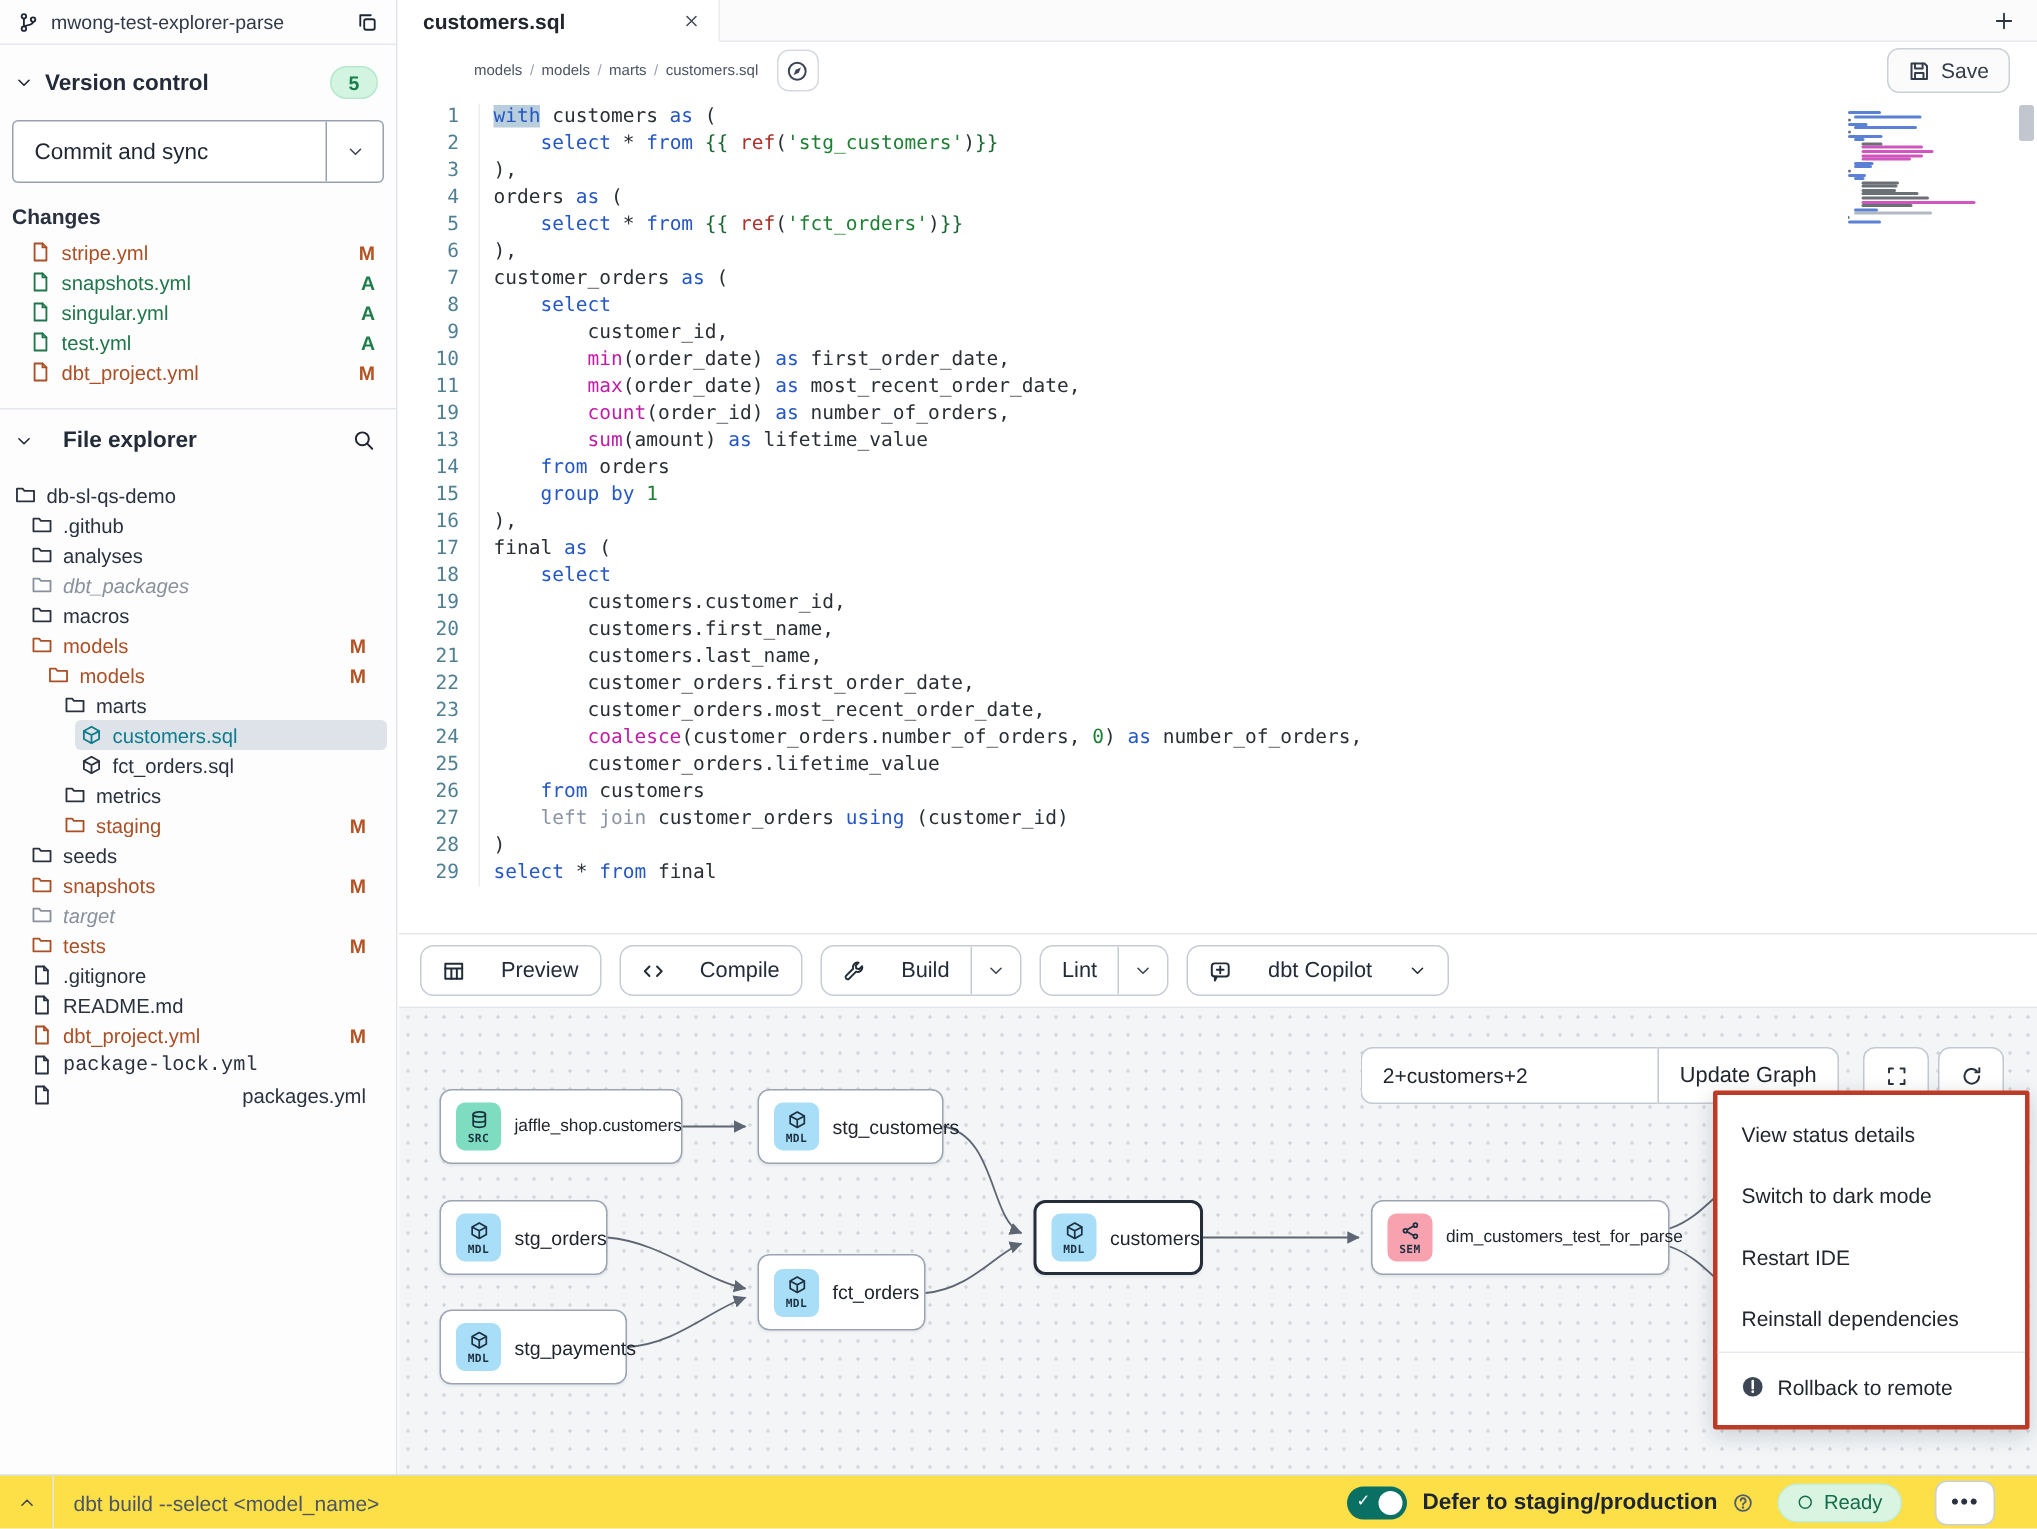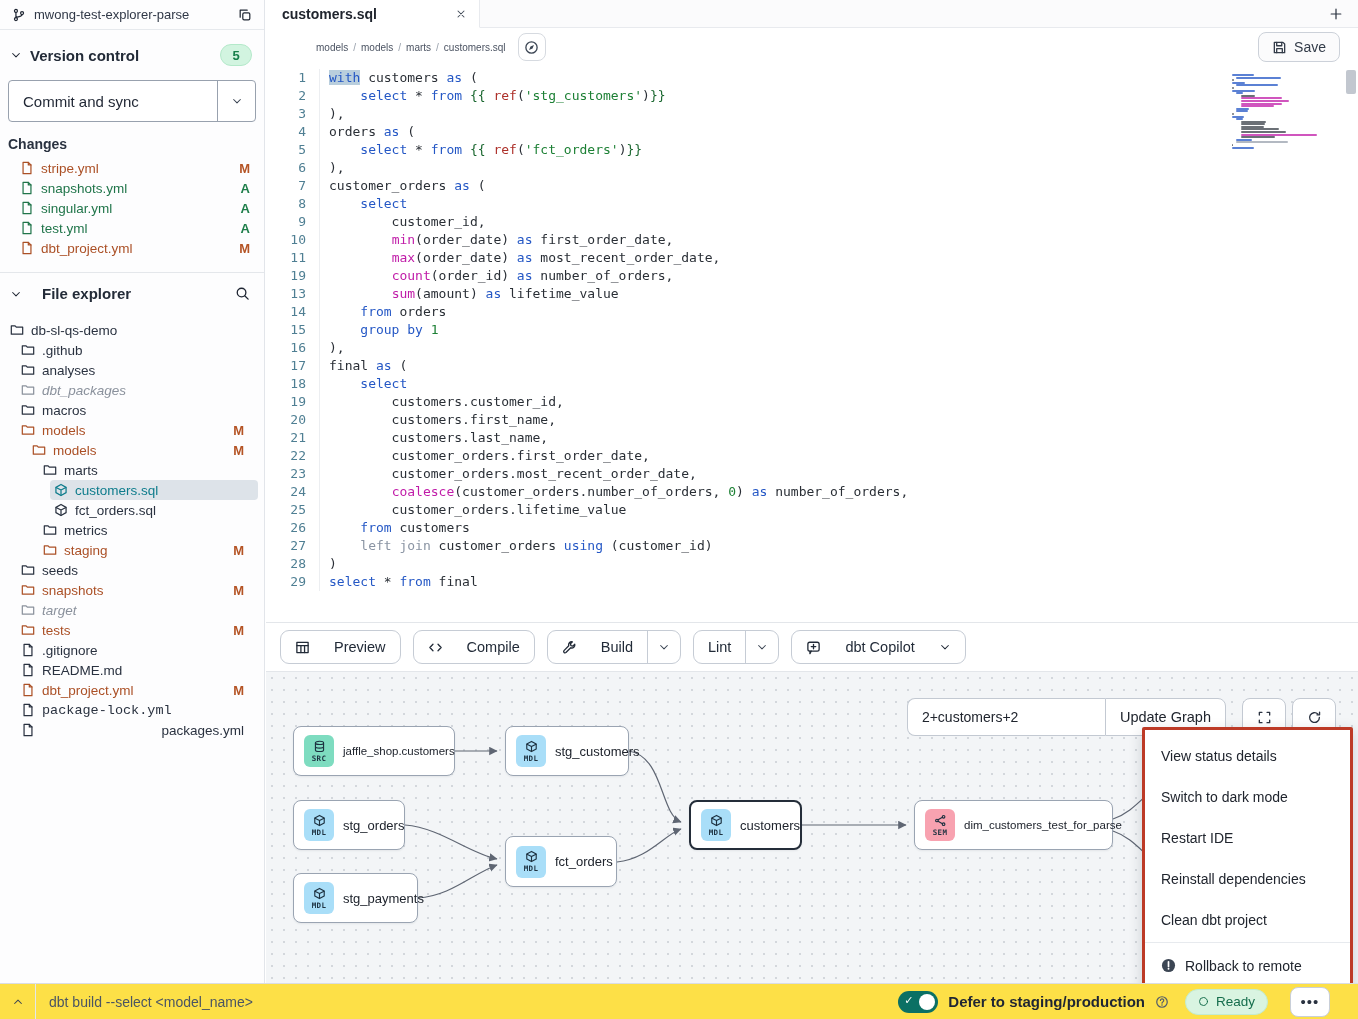--- a/index.html
+++ b/index.html
@@ -704,21 +704,20 @@
         </span>
     </div>
   </div>
 </div>
 
 <div class="ctx-menu" id="ctx-menu">
     <div class="ctx-item">View status details</div>
     <div class="ctx-item">Switch to dark mode</div>
     <div class="ctx-item">Restart IDE</div>
     <div class="ctx-item">Reinstall dependencies</div>
-    <div class="ctx-item">Clean dbt project</div>
     <div class="ctx-sep"></div>
     <div class="ctx-item">
      <span class="icn">
         <svg width="15" height="15" viewBox="0 0 16 16">
           <circle cx="8" cy="8" r="7" fill="#3c4654"></circle>
           <path d="M8 4v5" stroke="#fff" stroke-width="1.8" stroke-linecap="round"></path>
           <circle cx="8" cy="11.5" r="1" fill="#fff"></circle>
         </svg>
       </span>
      <span>Rollback to remote</span>

